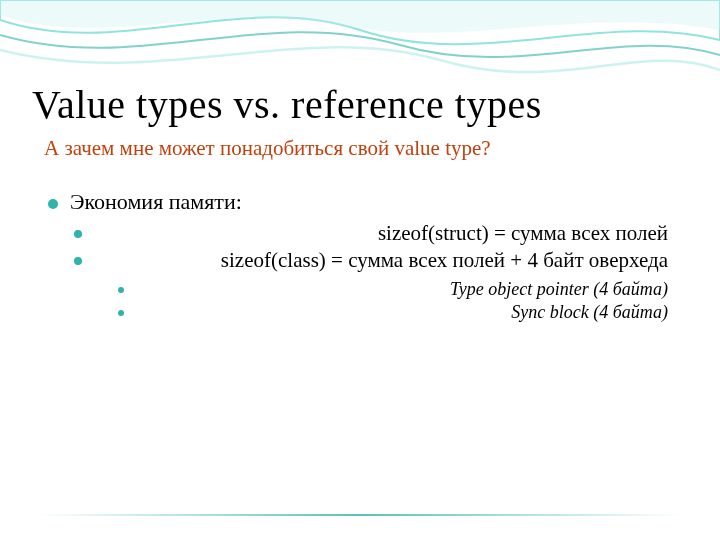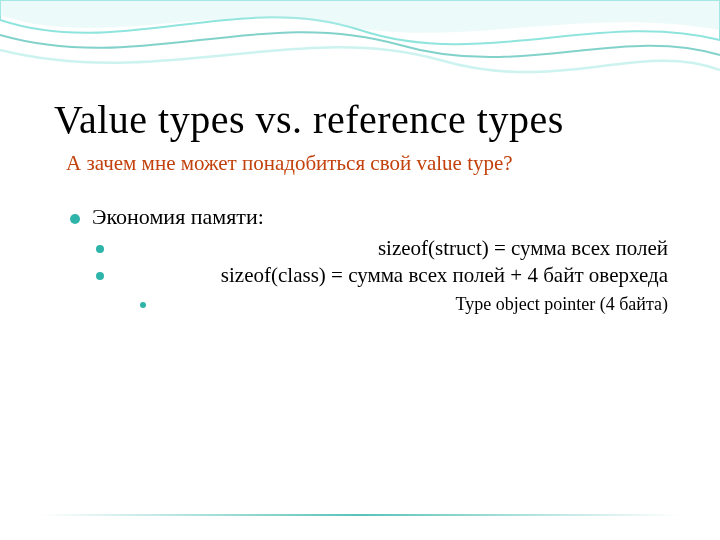--- a/index.html
+++ b/index.html
@@ -15,25 +15,25 @@
   }
   .wave-bg {
     position: absolute;
     top: 0; left: 0;
     width: 720px;
     height: 110px;
     pointer-events: none;
   }
   .content {
     position: absolute;
-    top: 16px; left: 0;
+    top: 1px; left: 0;
     width: 720px;
     height: 380px;
     box-sizing: border-box;
-    padding: 80px 40px 40px 54px;
+    padding: 80px 40px 40px 32px;
   }
   h1 {
     font-size: 40px;
     font-weight: 400;
     margin: 0 0 8px 0;
     color: #000;
     letter-spacing: 0.5px;
   }
   .subtitle {
     font-size: 21px;
@@ -80,20 +80,21 @@
     top: 9px;
     width: 8px;
     height: 8px;
     background: #2eb4a8;
     border-radius: 50%;
   }
   ul.l3 {
     list-style: none;
     padding-left: 0;
     margin: 6px 0 0 20px;
+    font-style: italic;
   }
   ul.l3 > li {
     font-size: 18px;
     position: relative;
     padding-left: 20px;
     margin-bottom: 2px;
   }
   ul.l3 > li::before {
     content: "";
     position: absolute;
@@ -133,20 +134,23 @@
       <ul class="l2">
         <li>
           <span>sizeof(struct) = сумма всех полей</span>
         </li>
         <li>
           <span>sizeof(class) = сумма всех полей + 4 байт оверхеда</span>
           <ul class="l3">
             <li>
               <span>Type object pointer (4 байта)</span>
             </li>
+            <li>
+              <span>Sync block (4 байта)</span>
+            </li>
           </ul>
         </li>
       </ul>
     </li>
   </ul>
 </div>
 
 <div class="footer-line"></div>
 
 </body></html>

